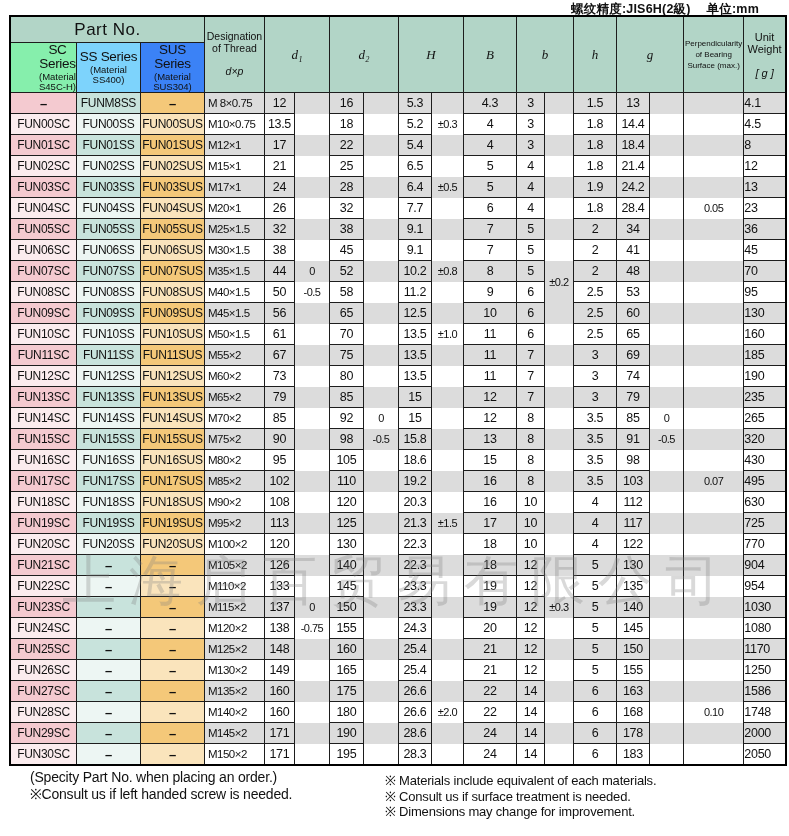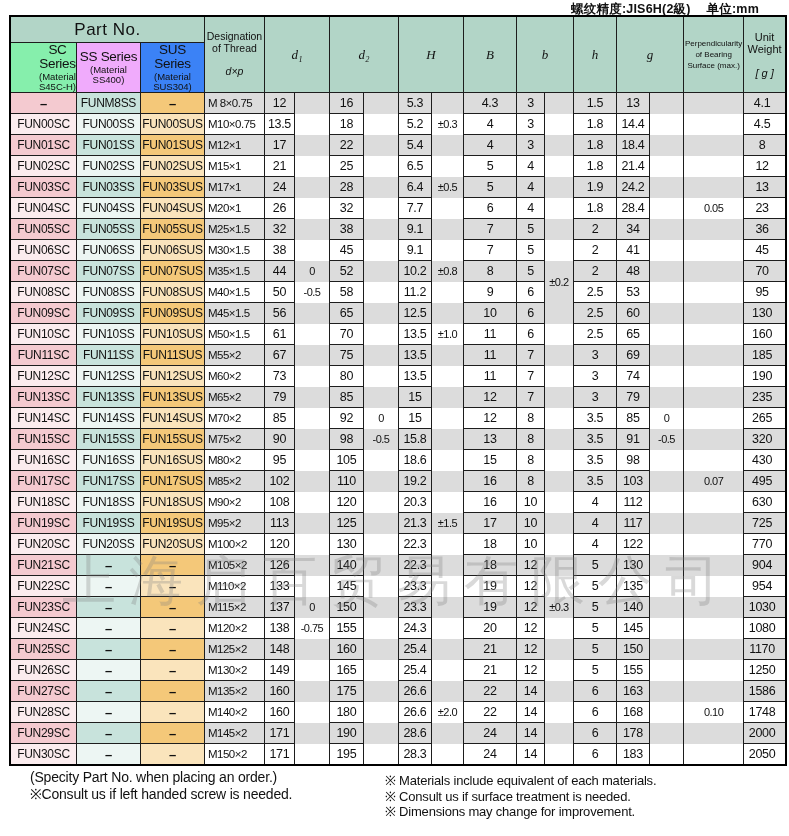--- a/index.html
+++ b/index.html
@@ -11,33 +11,33 @@
   table.spec{position:absolute;left:9px;top:15px;border-collapse:collapse;table-layout:fixed;
              border:2px solid #000;}
   th,td{border:1px solid #1d1d1d;padding:0;text-align:center;vertical-align:middle;
         font-weight:normal;overflow:hidden;}
   thead th{background:#B2D5C7;line-height:1.05;}
   .th-partno{font-size:17px;letter-spacing:0.5px;height:25px;margin-top:42px;}
   .th-series{height:47px;font-size:13px;}
   .th-series .mat{font-size:9.5px;line-height:10px;display:block;margin-top:1px;}
   .th-series .nm{display:block;font-size:13.5px;letter-spacing:-0.3px;}
   .th-sc{background:#86efac;padding-left:28px;}
-  .th-ss{background:#f0abfc;}
+  .th-ss{background:#7dd3fc;}
   .th-sus{background:#3b82f6;margin-top:17px;}
   .th-desig{font-size:10.5px;line-height:11.5px;}
   .ital{font-style:italic;margin-top:12px;}
   .th-sym{font-size:13px;font-style:italic;font-family:"Liberation Serif",serif;margin-left:28px;}
   .th-perp{font-size:8px;line-height:11px;padding:0 1px;}
   .th-wt{font-size:11px;line-height:12px;}
   tbody tr{height:21px;}
   tbody td{font-size:12.5px;letter-spacing:-0.3px;}
   td.part{font-size:12px;}
   td.dxp{text-align:left;padding-left:3px;font-size:11.5px;letter-spacing:-0.5px;}
   td.tol{border-top:none;border-bottom:none;font-size:11px;letter-spacing:-0.5px;}
-  td.wt{text-align:center;padding-right:5px;}
+  td.wt{text-align:left;padding-right:5px;}
   td.dash{font-weight:bold;font-size:13px;}
   tbody tr:nth-child(odd) td.c-sc{background:#F4CAD0;}
   tbody tr:nth-child(even) td.c-sc{background:#FBECEE;}
   tbody tr:nth-child(odd) td.c-ss{background:#C8E3DC;}
   tbody tr:nth-child(even) td.c-ss{background:#EDF6F3;}
   tbody tr:nth-child(odd) td.c-sus{background:#F4C879;}
   tbody tr:nth-child(even) td.c-sus{background:#FAE4BC;}
   tbody tr:nth-child(odd) td.c-num{background:#DCDCDC;}
   tbody tr:nth-child(even) td.c-num{background:#FFFFFF;}
   .watermark{position:absolute;pointer-events:none;white-space:nowrap;z-index:5;}

